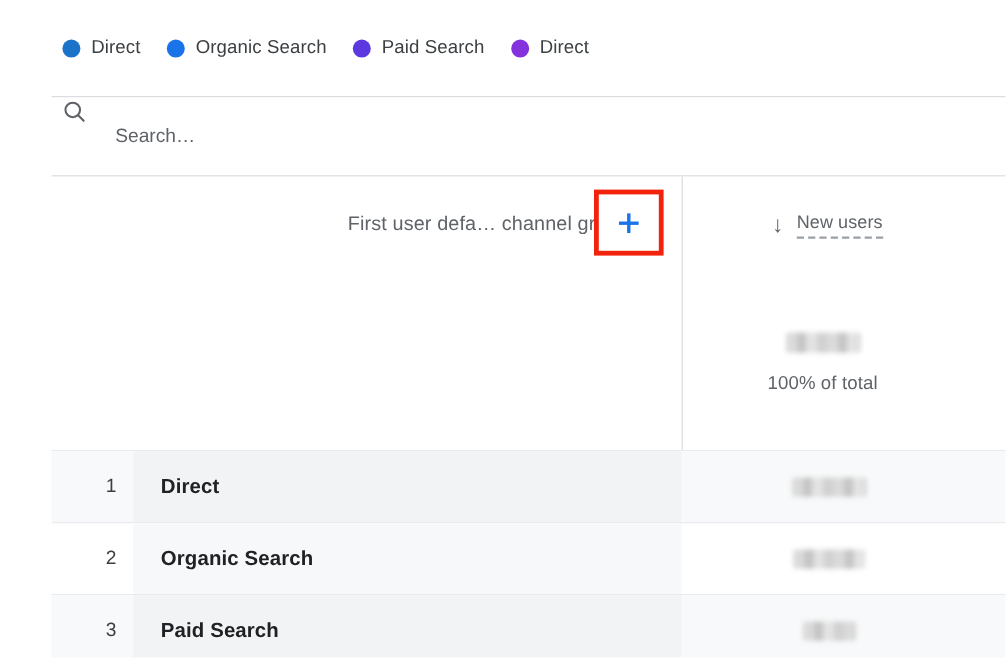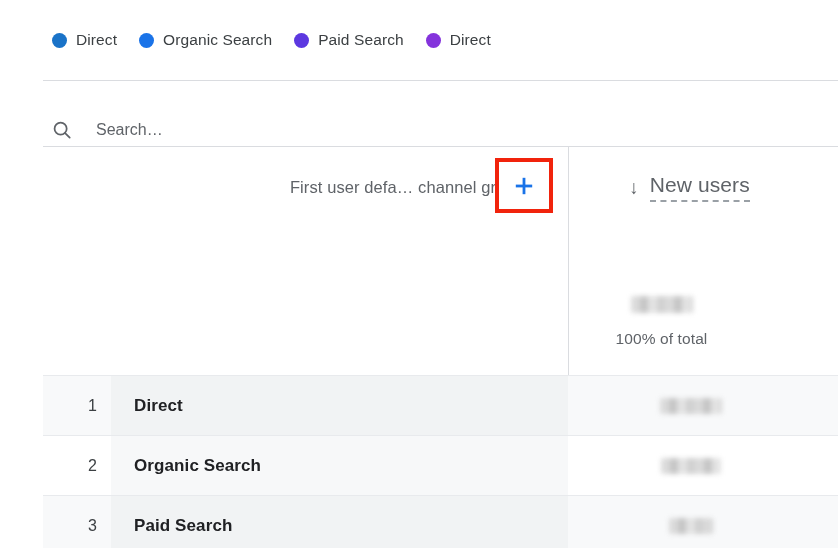--- a/index.html
+++ b/index.html
@@ -55,25 +55,24 @@
     height: 1px;
     background: #dadce0;
   }
   .hrule-legend { top: 80px; }
   .hrule-search { top: 146px; }
 
   
   .searchbar {
     position: absolute;
     left: 43px;
-    top: 97px;
+    top: 81px;
     right: 0;
     height: 65px;
     display: flex;
-    align-items: center;
     padding-left: 7px;
     box-sizing: border-box;
   }
   .search-icon {
     width: 24px;
     height: 24px;
     flex: none;
     display: flex;
     align-items: center;
     justify-content: center;
@@ -183,40 +182,39 @@
     padding-right: 28px;
     box-sizing: border-box;
   }
   .sort-arrow {
     color: #5f6368;
     font-size: 19px;
     line-height: 1;
     margin-right: 11px;
   }
   .metric-name {
-    font-size: 21px;
+    font-size: 15px;
     color: #5f6368;
     border-bottom: 2px dashed #9aa0a6;
     padding-bottom: 3px;
     letter-spacing: 0.1px;
   }
 
   
   .totals {
     position: absolute;
-    left: 496px;
+    left: 520px;
     top: 130px;
     width: 269px;
     height: 90px;
     display: flex;
     flex-direction: column;
     align-items: center;
     padding-right: 24px;
     box-sizing: border-box;
-    justify-content: center;
   }
   .redacted {
     background:
       repeating-linear-gradient(90deg,
         #d9d9d9 0px, #d9d9d9 9px,
         #c3c3c3 9px, #c3c3c3 17px,
         #e2e2e2 17px, #e2e2e2 26px,
         #cfcfcf 26px, #cfcfcf 34px);
     filter: blur(2.4px);
     border-radius: 2px;

